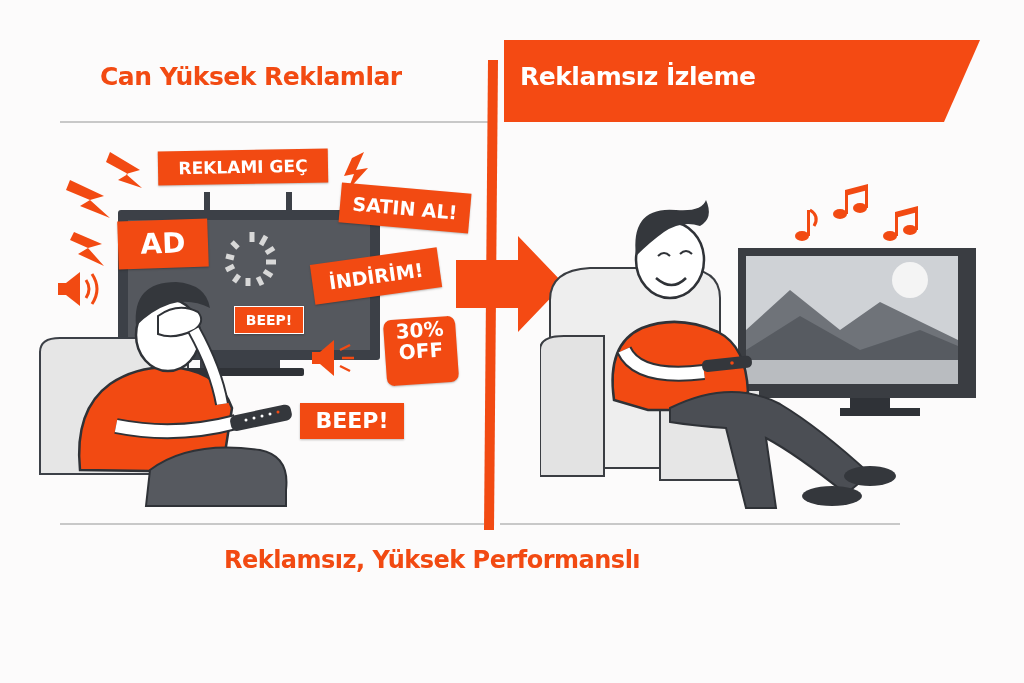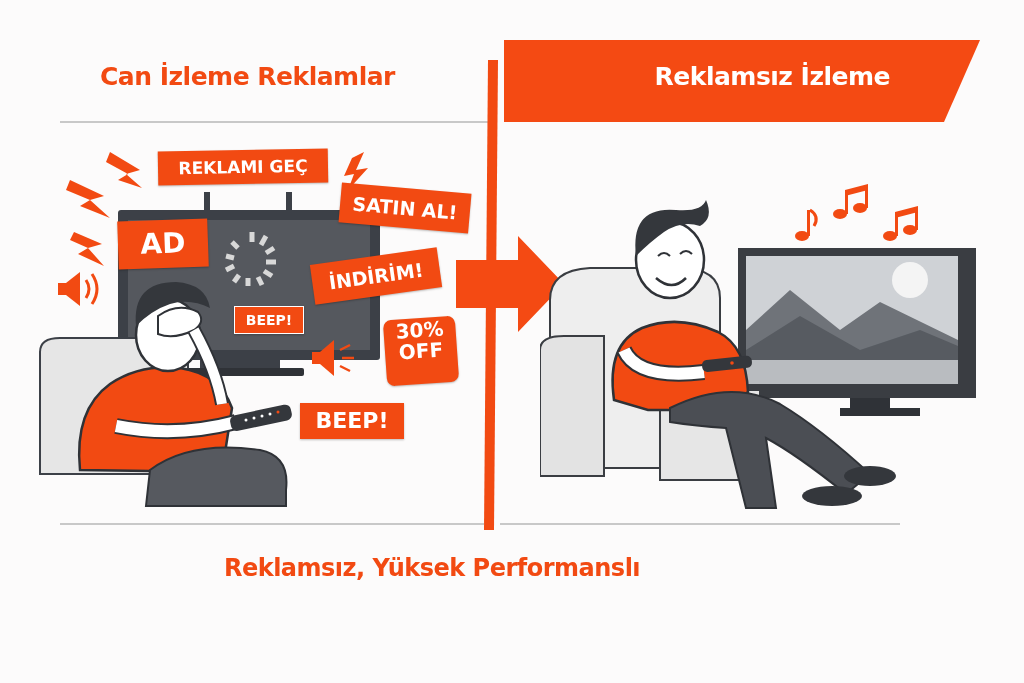--- a/index.html
+++ b/index.html
@@ -3,31 +3,31 @@
 <meta charset="utf-8">
 <style>
   html, body { margin:0; padding:0; }
   body { width:1024px; height:683px; background:#fcfbfb; position:relative; overflow:hidden;
          font-family:"DejaVu Sans", "Liberation Sans", sans-serif; }
   .abs { position:absolute; }
   .title-left { left:100px; top:62px; width:320px; color:#f24a12; font-weight:bold; font-size:25px;
                 letter-spacing:-0.5px; text-align:left; }
   .hline { height:2px; background:#c8c8c8; }
   .banner { left:504px; top:40px; width:476px; height:82px; }
-  .banner-text { left:520px; top:62px; width:370px; text-align:right; color:#fff; font-weight:bold;
+  .banner-text { left:520px; top:62px; width:370px; text-align:left; color:#fff; font-weight:bold;
                  font-size:25px; letter-spacing:-0.5px; }
   .pole { left:482px; top:60px; width:16px; height:470px; }
   .label { background:#f24a12; color:#fff; font-weight:bold; text-align:center; box-shadow:0 1px 2px rgba(0,0,0,0.25); }
   .bottom { left:0; top:543px; width:864px; text-align:center; color:#f24a12; font-weight:bold; font-size:24px;
-            line-height:34px; letter-spacing:-0.5px;margin-top:8px; }
+            line-height:34px; letter-spacing:-0.5px; }
 </style>
 </head>
 <body>
 
-<div class="abs title-left">Can İzleme Reklamlar</div>
+<div class="abs title-left">Can Yüksek Reklamlar</div>
 <div class="abs hline" style="left:60px; top:121px; width:432px;"></div>
 
 <svg class="abs pole" viewBox="0 0 16 470">
   <polygon points="6,0 16,0 12,470 2,470" fill="#f24a12"></polygon>
 </svg>
 <svg class="abs banner" viewBox="0 0 476 82">
   <polygon points="0,0 476,0 440,82 0,82" fill="#f44a13"></polygon>
 </svg>
 <div class="abs banner-text">Reklamsız İzleme</div>
 

